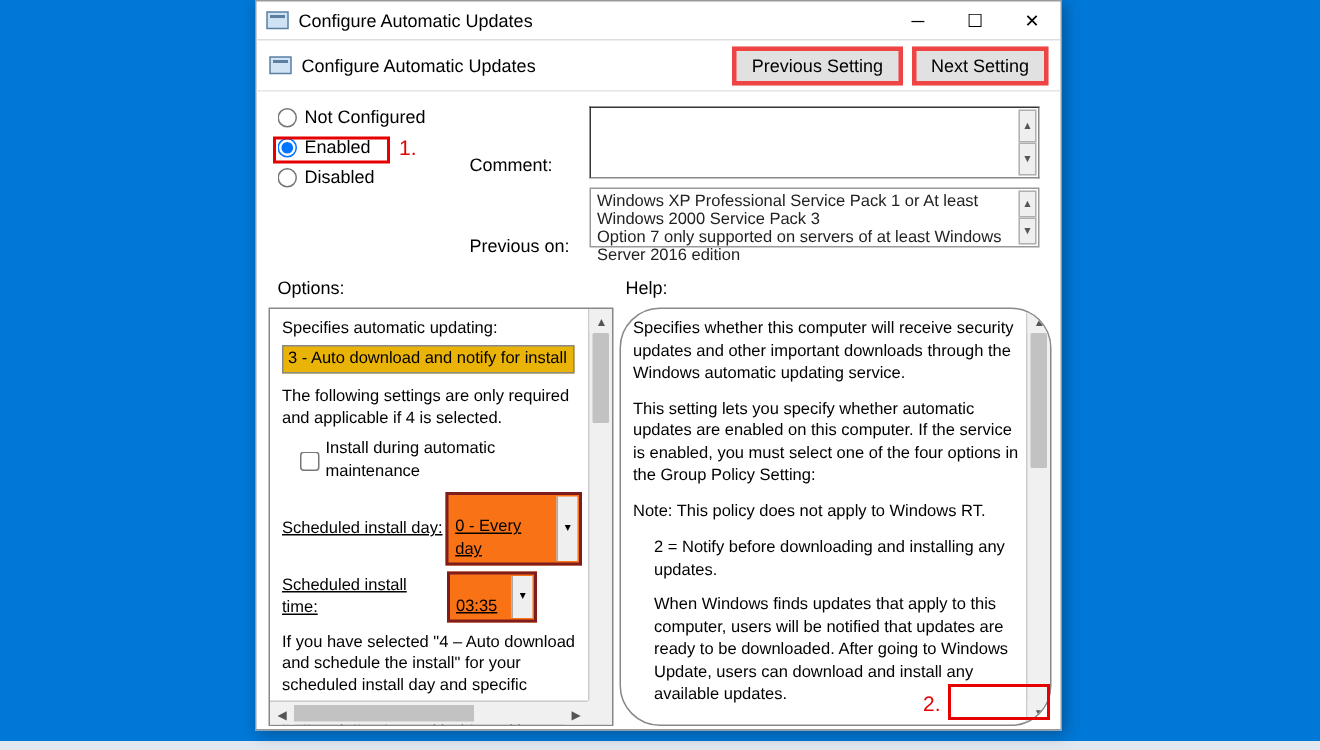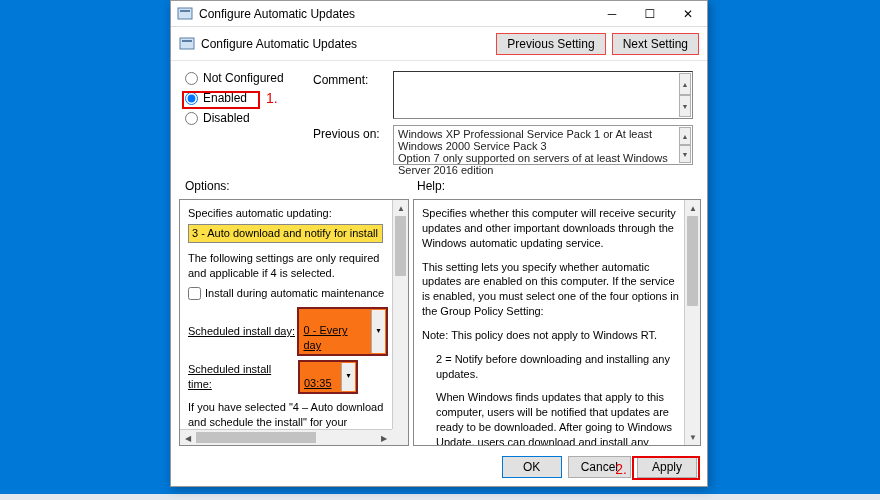--- a/index.html
+++ b/index.html
@@ -40,34 +40,34 @@
   }
   .toolbar {
     height: 34px;
     display: flex; align-items: center;
     padding: 0 8px;
     border-bottom: 1px solid #e5e5e5;
   }
   .toolbar .ticon2 { width: 16px; height: 16px; margin-right: 6px; }
   .toolbar .tlabel { flex: 1; font-size: 12px; }
   .navbtn {
-    background: #e1e1e1; border: 1px solid #ef4444;
+    background: #e1e1e1; border: 3px solid #ef4444;
     padding: 3px 10px; font-size: 12px; margin-left: 6px;
     cursor: pointer;
   }
   .upper {
     display: flex; gap: 8px;
     padding: 10px 14px 6px 14px;
   }
   .radios { width: 120px; }
   .radiorow { display: flex; align-items: center; margin-bottom: 6px; font-size: 12px; }
   .radiorow input { margin-right: 5px; }
   .commcol { flex: 1; }
   .crow { display: flex; margin-bottom: 6px; }
-  .clabel { width: 80px; font-size: 12px; padding-top: 2px; }
+  .clabel { width: 80px; font-size: 12px; padding-top: 2px; margin-top: 30px; }
   .commentbox {
     flex: 1; height: 48px;
     border: 1px inset #888; background: #fff;
     position: relative;
   }
   .supportbox {
     flex: 1; height: 40px;
     border: 1px solid #999; background: #fff;
     font-size: 11px; padding: 2px 14px 2px 4px;
     position: relative; color: #222;
@@ -92,21 +92,21 @@
     min-height: 0;
   }
   .pane {
     border: 1px solid #888;
     background: #fff;
     position: relative;
     display: flex;
     overflow: hidden;
   }
   .pane-options { width: 230px; }
-  .pane-help { flex: 1; }
+  .pane-help { flex: 1; border-radius: 27px; }
   .pane-inner {
     flex: 1; overflow: hidden;
     padding: 6px 4px 6px 8px;
     font-size: 11px; line-height: 1.35;
   }
   .vscroll {
     width: 16px; background: #f0f0f0;
     border-left: 1px solid #ccc;
     display: flex; flex-direction: column;
   }
@@ -129,24 +129,24 @@
   .hscroll .thumb {
     position: absolute; top: 2px; bottom: 2px; left: 0; width: 120px;
     background: #c2c2c2;
   }
   .corner {
     position: absolute; right: 0; bottom: 0; width: 16px; height: 16px;
     background: #f0f0f0;
   }
   .opt-label { margin-bottom: 3px; }
   .opt-select {
-    width: 195px; background: #fde047; border: 1px solid #888;
+    width: 195px; background: #eab308; border: 1px solid #888;
     font-size: 11px; padding: 1px 3px; margin-bottom: 8px;
   }
-  .opt-check { display: flex; align-items: center; margin: 6px 0; }
+  .opt-check { display: flex; align-items: center; margin: 6px 12px; }
   .opt-check input { margin-right: 4px; }
   .opt-field { display: flex; align-items: center; margin: 4px 0; text-decoration: underline; }
   .opt-field .fl { width: 110px; }
   .smallselect {
     border: 2px solid #7f1d1d; background: #f97316; font-size: 11px;
     padding: 14px 18px 1px 4px; position: relative; min-width: 60px;
   }
   .smallselect .dd {
     position: absolute; right: 1px; top: 1px; bottom: 1px; width: 14px;
     background: #efefef; border-left: 1px solid #aaa;
@@ -305,24 +305,19 @@
       <div class="vscroll">
         <div class="arr">▲</div>
           <div class="track">
             <div class="thumb" style="height:90px"></div>
           </div>
           <div class="arr">▼</div>
       </div>
     </div>
   </div>
 
-  <div class="buttonbar">
-    <button class="dlgbtn primary">OK</button>
-    <button class="dlgbtn">Cancel</button>
-    <button class="dlgbtn">Apply</button>
-  </div>
 
   <div class="annot" style="left:11px; top:90px; width:78px; height:18px;"></div>
   <div class="annot-label" style="left:95px; top:89px;">1.</div>
   <div class="annot" style="right:7px; bottom:6px; width:68px; height:24px;"></div>
   <div class="annot-label" style="right:80px; bottom:9px;">2.</div>
 
 </div>
 
 </body></html>

